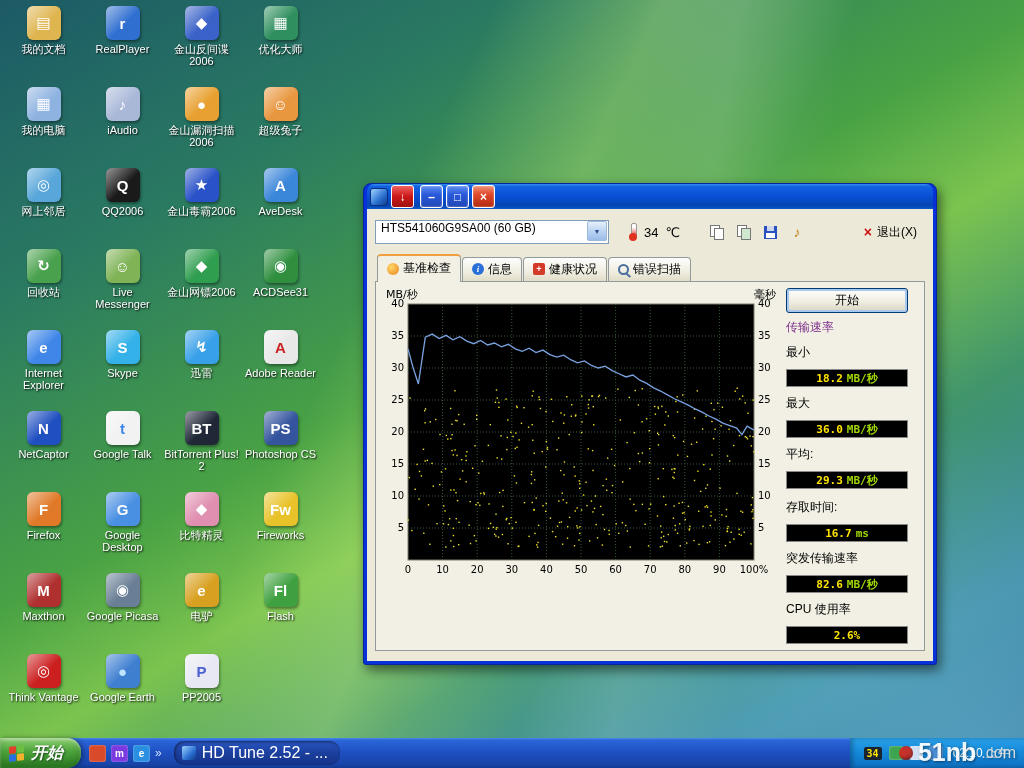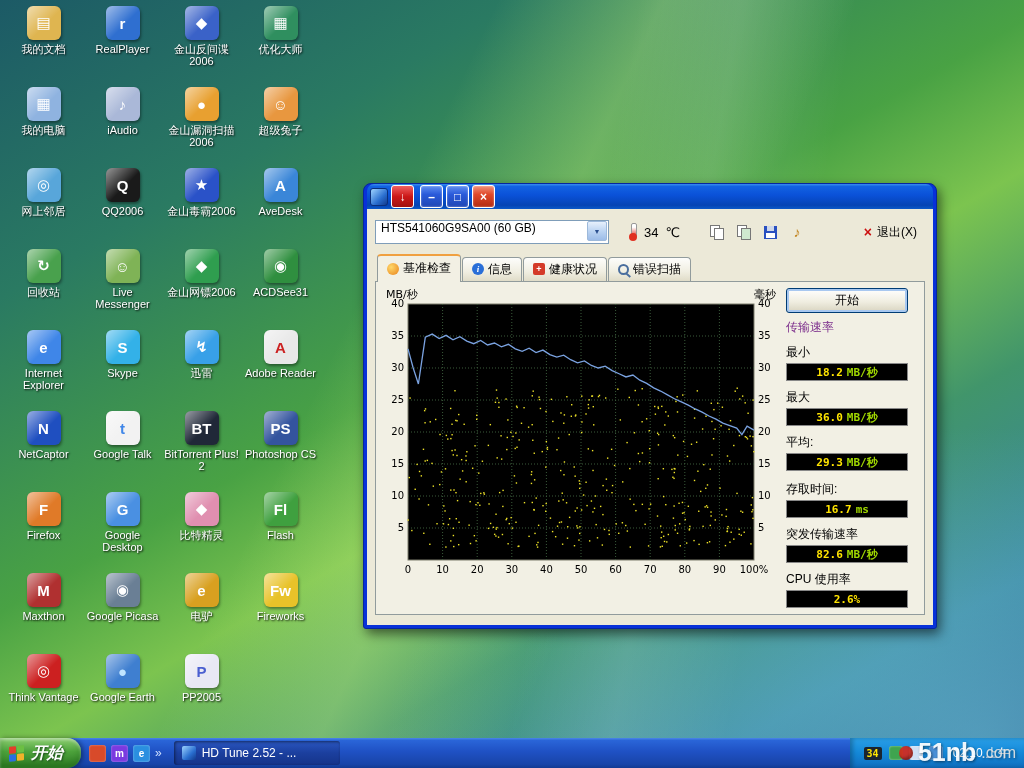--- a/index.html
+++ b/index.html
@@ -72,41 +72,41 @@
   .panel{border:1px solid #919b9c;background:#f2f0e4;margin-top:-1px;padding:6px;display:flex;gap:6px;}
   #benchmark-chart{flex:none;}
   .rightcol{width:122px;display:flex;flex-direction:column;font-size:12px;color:#000;}
   .start-btn{height:23px;border:1px solid #003c74;border-radius:3px;cursor:pointer;
     background:linear-gradient(180deg,#ffffff,#f0eee1 55%,#d8d4c0);box-shadow:inset 0 0 0 2px #a8c8f0;
     display:flex;align-items:center;justify-content:center;font-size:12px;}
   .group-label{color:#7b2d8b;margin-top:6px;}
   .m-label{margin-top:8px;}
   .m-label.gap1{margin-top:10px;}
   .m-label.gap2{margin-top:8px;}
-  .value-box{margin-top:2px;height:16px;background:#000;border:1px solid #888;display:flex;align-items:center;justify-content:center;gap:4px;
+  .value-box{margin-top:8px;height:16px;background:#000;border:1px solid #888;display:flex;align-items:center;justify-content:center;gap:4px;
     font-family:"DejaVu Sans Mono",monospace;font-size:11px;font-weight:bold;}
   .value-box .num{color:#ffe400;}
   .value-box .unit{color:#a0d800;}
 
   
   #taskbar{position:absolute;left:0;bottom:0;width:1024px;height:30px;display:flex;align-items:stretch;z-index:50;
     background:linear-gradient(180deg,#4b87e8 0%,#2a65d8 8%,#1f51c4 45%,#1844a8 88%,#123a92 100%);}
   .start-btn-tb{display:flex;align-items:center;gap:7px;padding:0 18px 0 9px;cursor:pointer;
     background:linear-gradient(180deg,#8ed072 0%,#4da33c 45%,#35862a 90%);border-radius:0 14px 14px 0;
     box-shadow:2px 0 5px rgba(0,0,0,.4), inset 0 -5px 8px rgba(0,60,0,.25), inset 0 2px 3px rgba(255,255,255,.4);
     color:#fff;font-weight:bold;font-style:italic;font-size:16px;text-shadow:1px 1px 2px #1a4a1a;}
   .winflag{display:grid;grid-template-columns:7px 7px;grid-template-rows:7px 7px;gap:1px;transform:skewY(-6deg);}
   .wf{border-radius:1px;}
   .wf1{background:#e33e2b;}.wf2{background:#6cbf43;}.wf3{background:#2a6fe0;}.wf4{background:#f2b32a;}
   .quicklaunch{display:flex;align-items:center;gap:5px;padding:0 8px;}
   .ql-icon{width:17px;height:17px;border-radius:3px;display:flex;align-items:center;justify-content:center;color:#fff;font-size:10px;font-weight:bold;cursor:pointer;box-shadow:inset 0 0 2px rgba(255,255,255,.5);}
   .ql-more{color:#cfe0ff;font-size:12px;cursor:pointer;}
   .task-btn{display:flex;align-items:center;gap:6px;margin:3px 0 3px 4px;padding:0 8px;width:150px;cursor:pointer;
-    background:linear-gradient(180deg,#2a56c0,#1b3f9e 50%,#16348a);border-radius:3px;box-shadow:inset 1px 1px 3px rgba(0,0,0,.5);
-    color:#fff;font-size:12px;white-space:nowrap;overflow:hidden;}
+    background:linear-gradient(180deg,#2a56c0,#1b3f9e 50%,#16348a);border-radius:10px;box-shadow:inset 1px 1px 3px rgba(0,0,0,.5);
+    color:#fff;font-size:16px;white-space:nowrap;overflow:hidden;}
   .task-icon{width:14px;height:14px;border-radius:2px;flex:none;background:linear-gradient(135deg,#9fd4ff,#2a6fd0 60%,#123a8c);}
   .tray{margin-left:auto;display:flex;align-items:center;gap:7px;padding:0 14px 0 14px;color:#fff;font-size:12px;
     background:linear-gradient(180deg,#2aa0e8 0%,#1488d8 50%,#0f6fc0 100%);box-shadow:inset 3px 0 4px rgba(0,0,0,.25);}
   .tray-temp{background:#1a2430;color:#ffe400;font-size:10px;font-weight:bold;padding:1px 3px;border-radius:2px;font-family:"DejaVu Sans Mono",monospace;}
   .tray-ic{width:14px;height:14px;border-radius:3px;cursor:pointer;box-shadow:inset 0 0 2px rgba(255,255,255,.6);}
   .clock{margin-left:3px;white-space:nowrap;}
 
   #watermark{position:absolute;right:8px;bottom:1px;display:flex;align-items:center;gap:5px;z-index:60;opacity:.92;}
   .wm-dot{width:14px;height:14px;border-radius:50%;background:#d42a1e;box-shadow:inset -2px -2px 3px rgba(0,0,0,.35);}
   .wm-main{font-size:25px;font-weight:bold;color:#fff;text-shadow:1px 1px 3px rgba(0,0,0,.55);}
@@ -244,26 +244,26 @@
       </div>
       <div class="dicon">
         <div class="dicon-img" style="background-color: rgb(232, 232, 232); color: rgb(204, 34, 34);">A</div>
         <div class="dicon-label">Adobe Reader</div>
       </div>
       <div class="dicon">
         <div class="dicon-img" style="background-color: rgb(52, 84, 158);">PS</div>
         <div class="dicon-label">Photoshop CS</div>
       </div>
       <div class="dicon">
+        <div class="dicon-img" style="background-color: rgb(232, 194, 41);">Fw</div>
+        <div class="dicon-label">Fireworks</div>
+      </div>
+      <div class="dicon">
         <div class="dicon-img" style="background-color: rgb(63, 160, 63);">Fl</div>
         <div class="dicon-label">Flash</div>
-      </div>
-      <div class="dicon">
-        <div class="dicon-img" style="background-color: rgb(232, 194, 41);">Fw</div>
-        <div class="dicon-label">Fireworks</div>
       </div>
     </div>
 
   <div class="window">
     <div class="titlebar">
       <span class="app-icon"></span>
       <span class="tb-btn red-arrow">↓</span>
       <span class="tb-btn winctl">–</span>
       <span class="tb-btn winctl">□</span>
       <span class="tb-btn winctl close">×</span>

